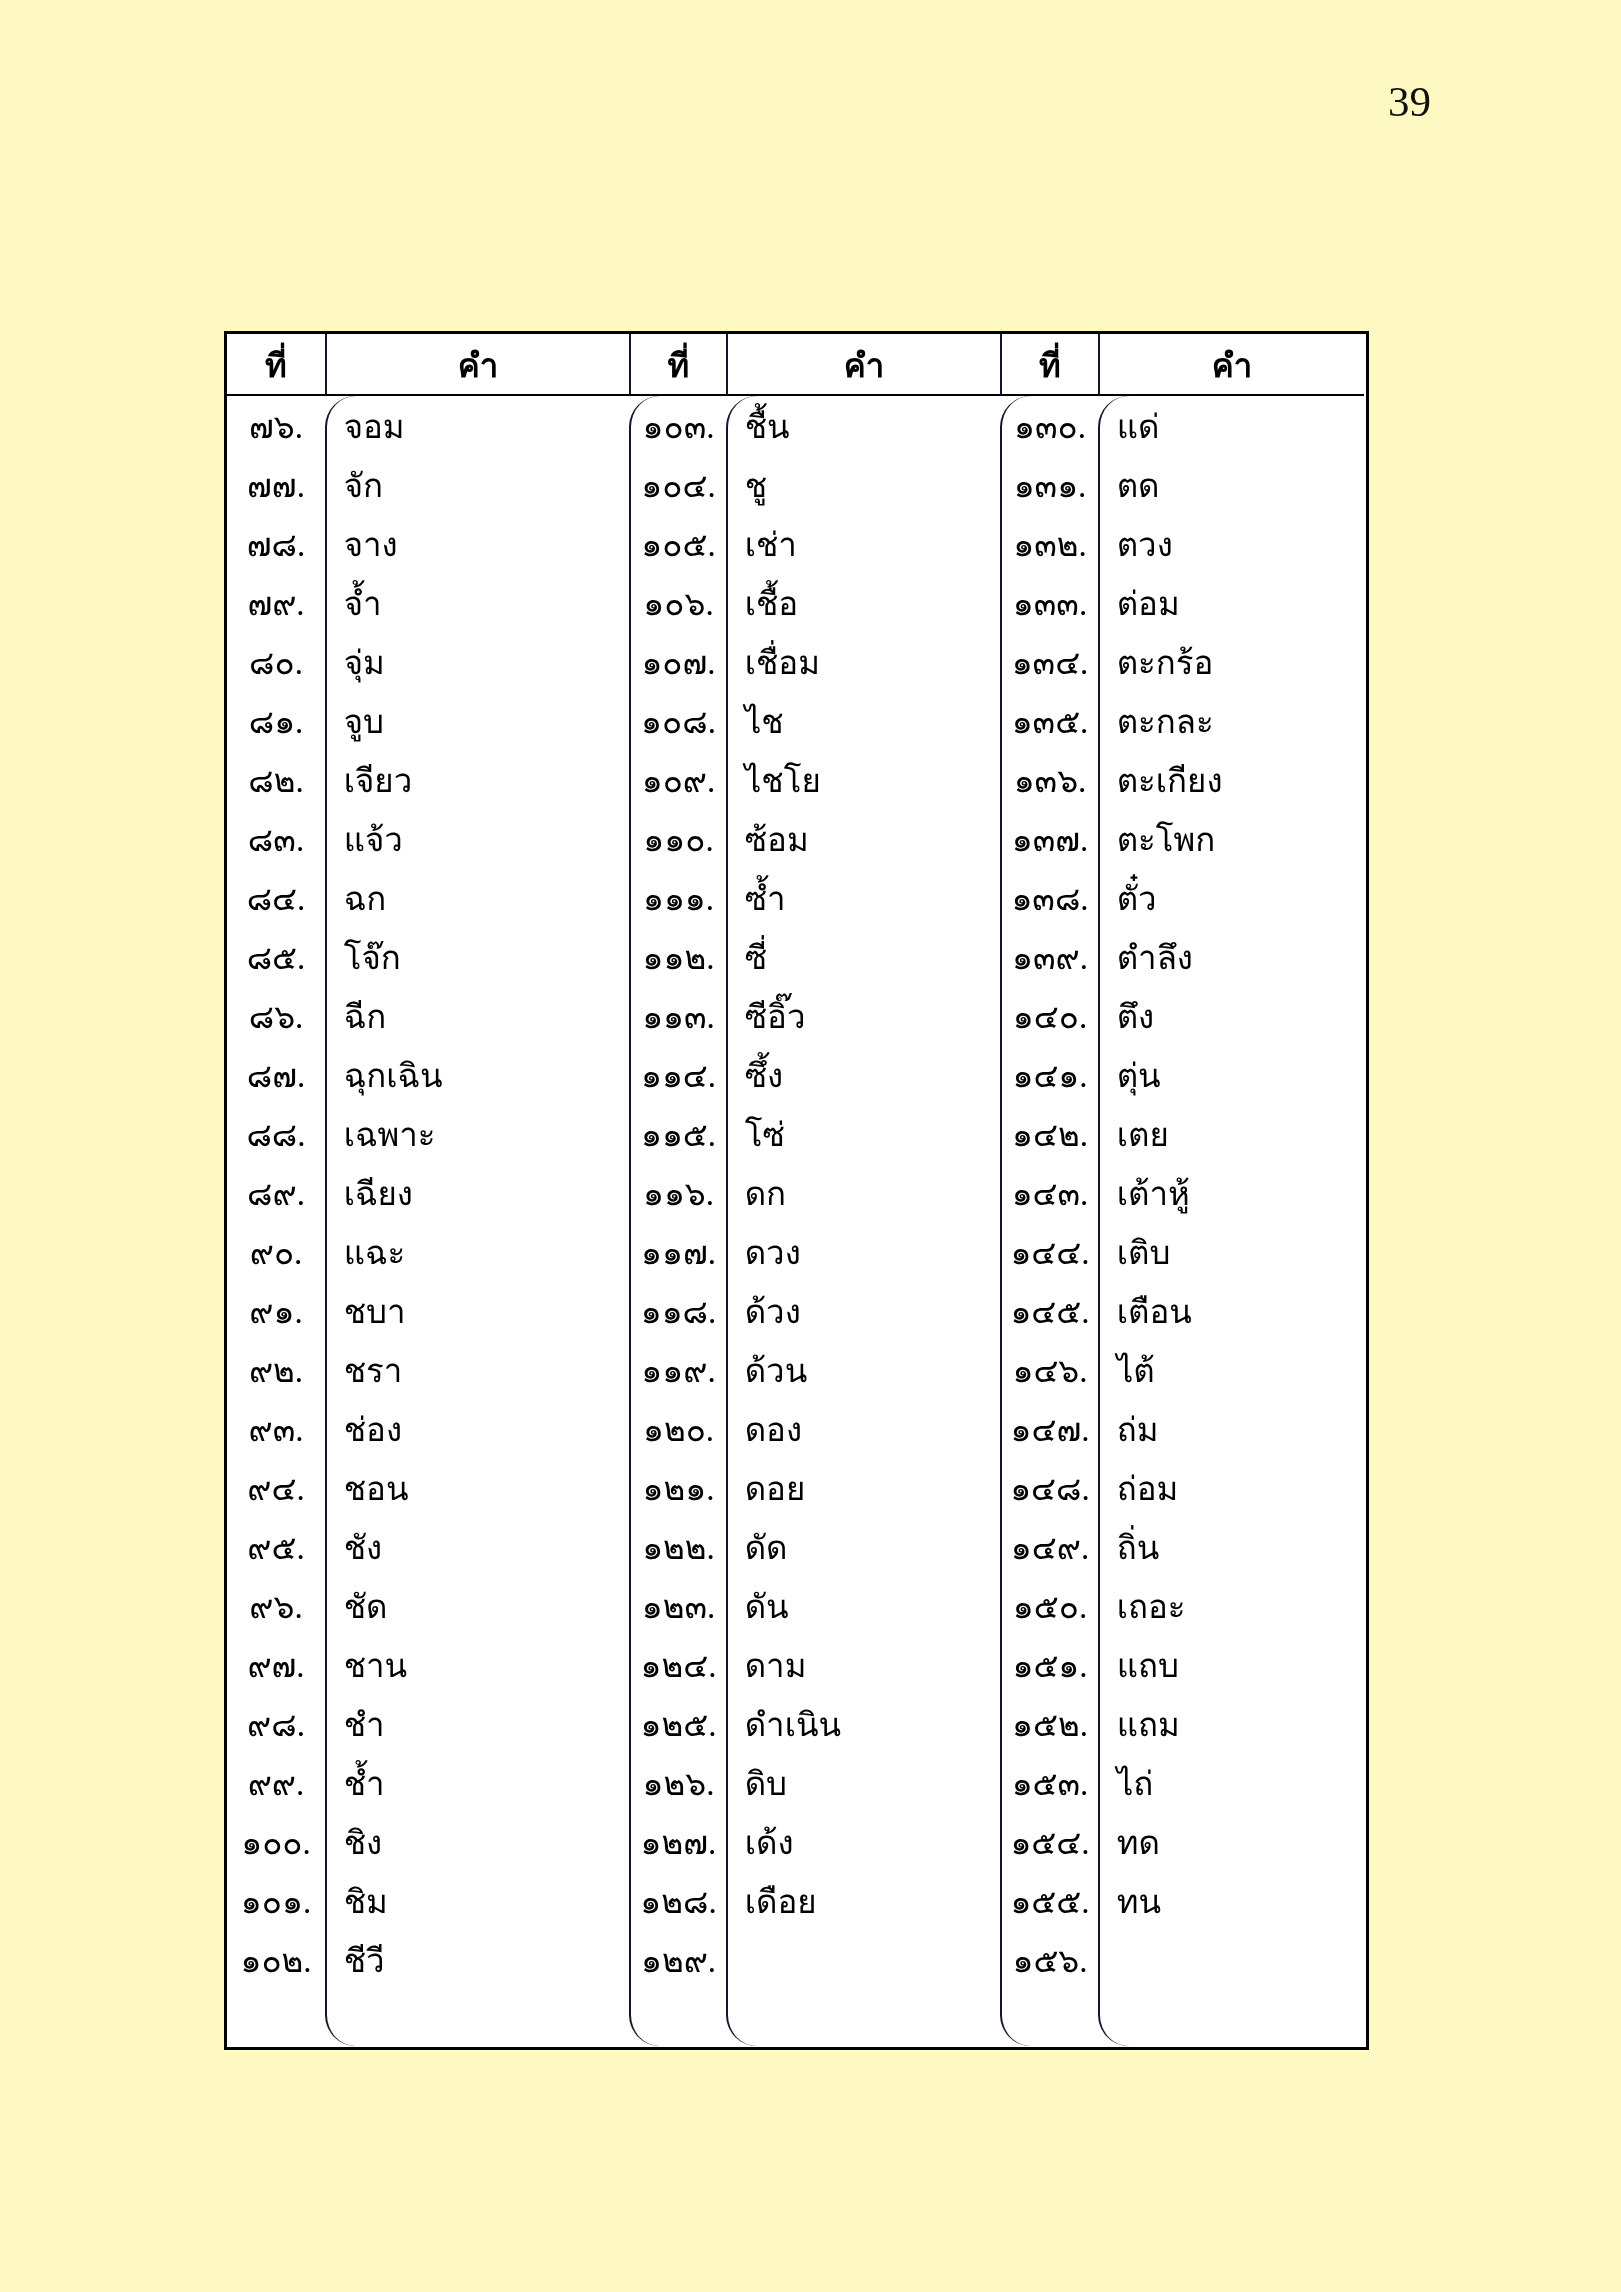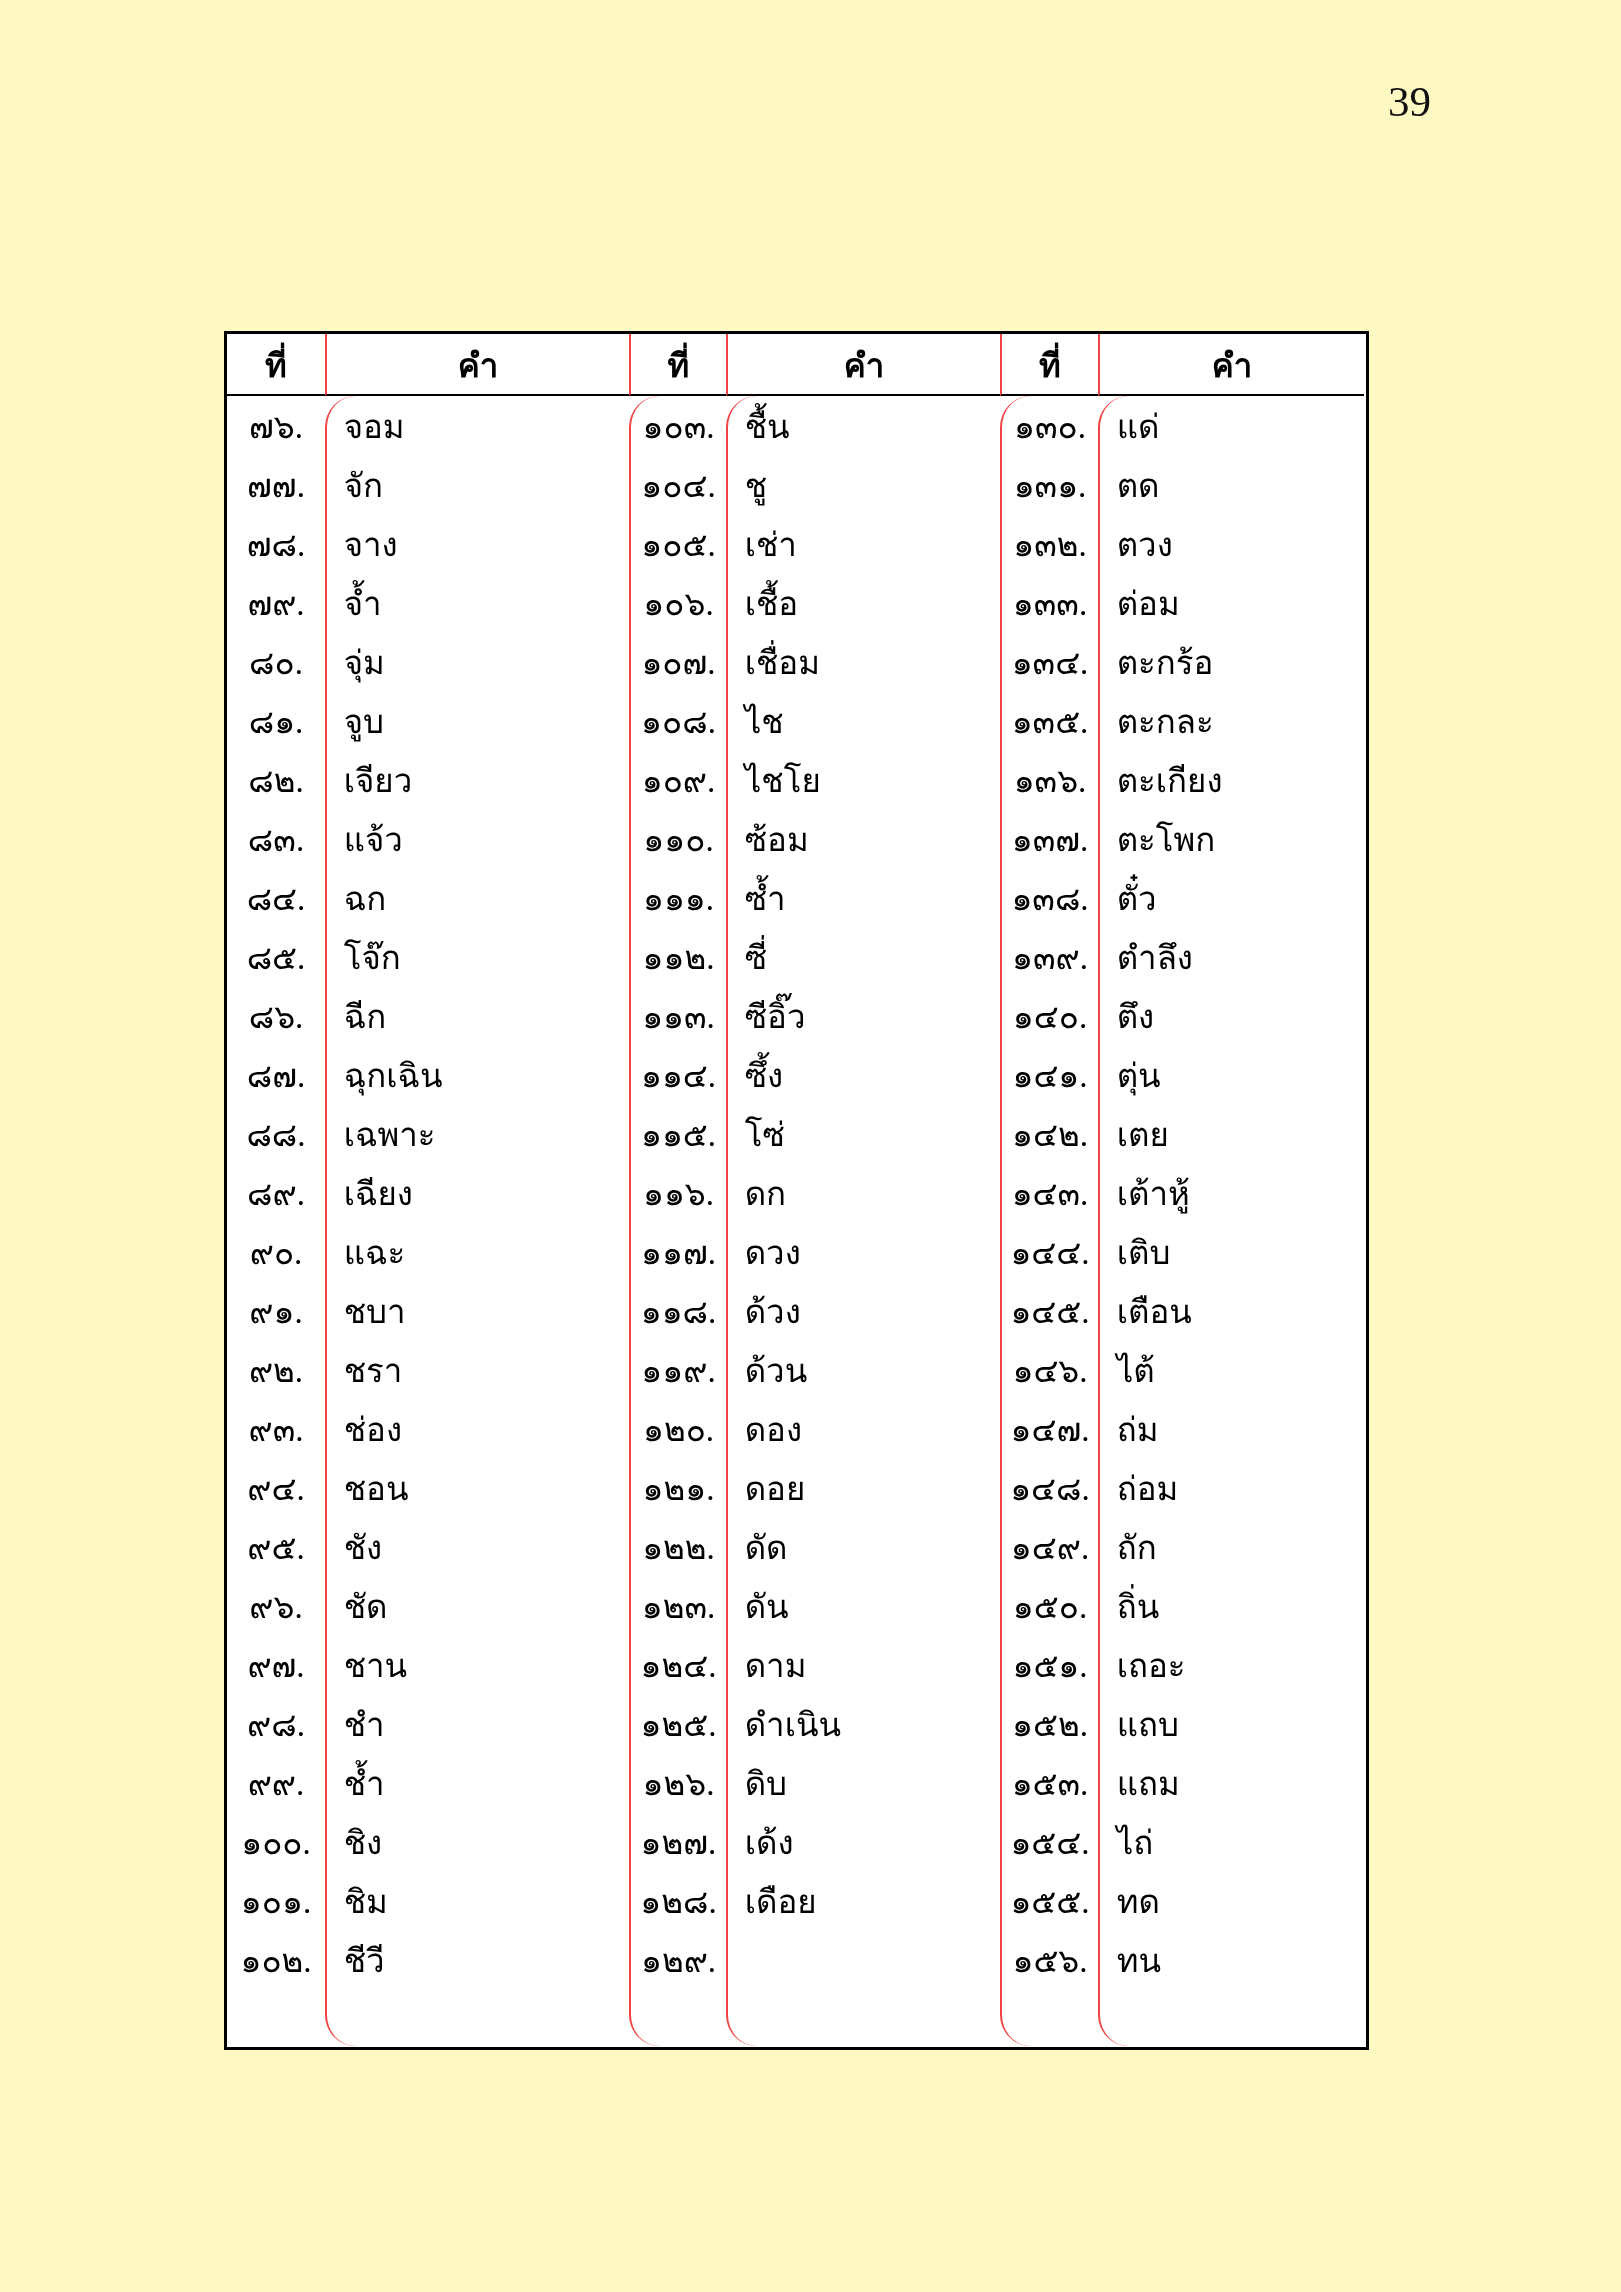--- a/index.html
+++ b/index.html
@@ -31,21 +31,21 @@
     height: 1719px;
     border: 3.9px solid #000000;
     display: grid;
     grid-template-columns: 98px 304px 97px 274px 98px 266px;
     grid-template-rows: 62px 1650px;
     background: #ffffff;
   }
   .cell {
     overflow: hidden;
   }
-  .cell.vline { border-left: 2px solid #ef4444; }
+  .cell.vline { border-left: 2px solid #0f172a; }
   .header-cell {
     border-bottom: 2.9px solid #000000;
     display: flex;
     align-items: center;
     justify-content: center;
     font-size: 33px;
     font-weight: bold;
     line-height: 1;
     padding-top: 5.9px;
   }
@@ -702,23 +702,20 @@
         </div>
 
         <div class="trow">
           <span class="word-text">ถ่ม</span>
         </div>
 
         <div class="trow">
           <span class="word-text">ถ่อม</span>
         </div>
 
-        <div class="trow">
-          <span class="word-text">ถัก</span>
-        </div>
 
         <div class="trow">
           <span class="word-text">ถิ่น</span>
         </div>
 
         <div class="trow">
           <span class="word-text">เถอะ</span>
         </div>
 
         <div class="trow">

